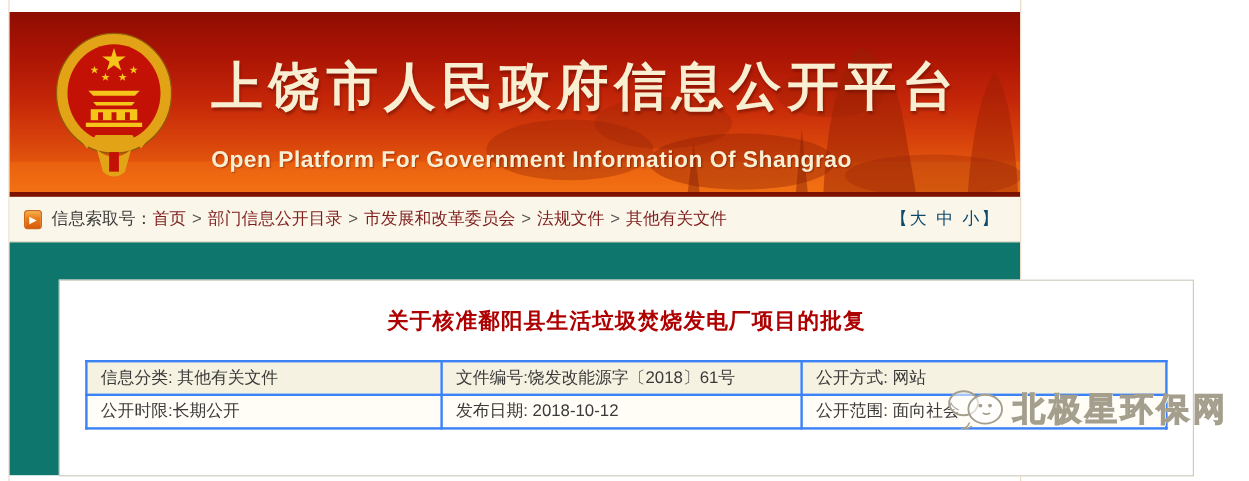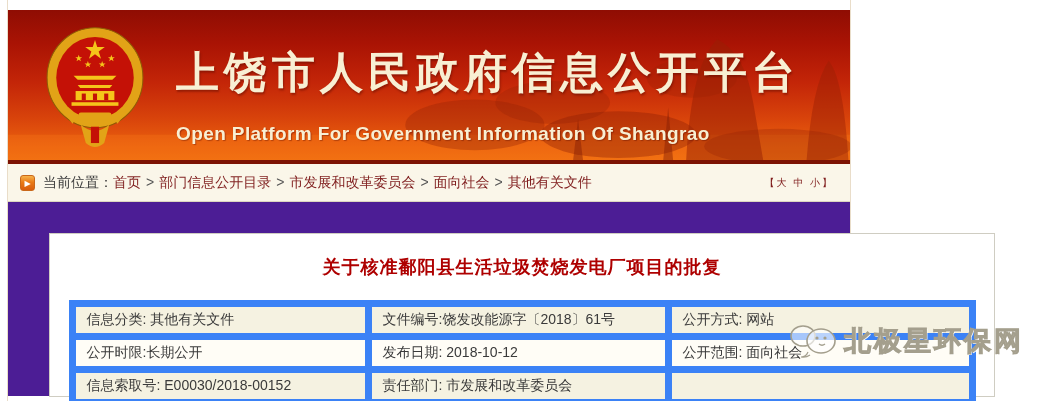--- a/index.html
+++ b/index.html
@@ -21,31 +21,31 @@
     margin-top:21px; text-shadow:1px 1px 1px rgba(90,10,0,.4); white-space:nowrap; }
 
   
   .crumbbar { display:flex; align-items:center; height:38px; background:#faf6e9;
     border-bottom:1px solid #dcd6c0; padding:0 16px 0 12px; font-size:14px; color:#3c3c3c; }
   .crumb-icon { width:15px; height:16px; border-radius:3px; margin-right:8px; flex:0 0 auto;
     background:linear-gradient(180deg,#f7b24a 0%,#e97a17 45%,#d95c0c 100%);
     border:1px solid #c9681a; color:#fff; font-size:8px; line-height:15px; text-align:center; }
   .crumb a { color:#7f1d1d; text-decoration:none; cursor:pointer; }
   .crumb .sep { margin:0 5px; color:#555; }
-  .fontsize-tool { margin-left:auto; color:#7f1d1d; font-size:10px; letter-spacing:2px; cursor:pointer; }
+  .fontsize-tool { margin-left:auto; color:#0c4a6e; font-size:14px; letter-spacing:2px; cursor:pointer; }
 
   
-  .main { position:relative; background:#4c1d95; height:194px; }
+  .main { position:relative; background:#0f766e; height:194px; }
   .doc-box { position:absolute; left:41px; top:31px; width:946px; height:164px;
     background:#fff; border:1px solid #cfcdc2; }
   .doc-title { margin-top:21px; text-align:center; font-size:18px; font-weight:bold; color:#ae0000;
     letter-spacing:1px; }
   .meta-table { width:900px; margin:21px auto 0; border-collapse:collapse; table-layout:fixed;
     font-size:14px; color:#3a3a3a; }
-  .meta-table td { border:7px solid #3b82f6; padding:4px 11px; height:28px; background:#fffdf6;
+  .meta-table td { border:2px solid #3b82f6; padding:4px 11px; height:28px; background:#fffdf6;
     overflow:hidden; white-space:nowrap; }
   .meta-table tr.shade td { background:#f5f2e1; }
   .meta-table col.c1 { width:296px; } .meta-table col.c2 { width:300px; } .meta-table col.c3 { width:304px; }
 
   
   .watermark { position:absolute; left:788px; top:320px; display:flex; align-items:center;
     z-index:6; pointer-events:none; }
   .watermark-text { font-size:27px; font-weight:bold; letter-spacing:3px; color:#ccc7b6;
     -webkit-text-stroke:1px #a49f8d; text-shadow:1px 1px 0 #ffffff; white-space:nowrap; }
 </style>
@@ -93,21 +93,21 @@
 
     <div class="banner-titles">
       <div class="banner-title-zh">上饶市人民政府信息公开平台</div>
       <div class="banner-title-en">Open Platform For Government Information Of Shangrao</div>
     </div>
   </div>
 
   <div class="crumbbar">
     <div class="crumb-icon">▶</div>
     <div class="crumb">
-      <span>当前位置：</span><a>首页</a><span class="sep">&gt;</span><a>部门信息公开目录</a><span class="sep">&gt;</span><a>市发展和改革委员会</a><span class="sep">&gt;</span><a>面向社会</a><span class="sep">&gt;</span><a>其他有关文件</a>
+      <span>信息索取号：</span><a>首页</a><span class="sep">&gt;</span><a>部门信息公开目录</a><span class="sep">&gt;</span><a>市发展和改革委员会</a><span class="sep">&gt;</span><a>法规文件</a><span class="sep">&gt;</span><a>其他有关文件</a>
     </div>
     <span class="fontsize-tool">【大 中 小】</span>
   </div>
 
   <div class="main">
     <div class="doc-box">
       <div class="doc-title">关于核准鄱阳县生活垃圾焚烧发电厂项目的批复</div>
       <table class="meta-table">
         <colgroup>
             <col class="c1">
@@ -118,25 +118,20 @@
             <tr class="shade">
           <td>信息分类: 其他有关文件</td>
           <td>文件编号:饶发改能源字〔2018〕61号</td>
           <td>公开方式: 网站</td>
         </tr>
         <tr>
           <td>公开时限:长期公开</td>
           <td>发布日期: 2018-10-12</td>
           <td>公开范围: 面向社会</td>
         </tr>
-        <tr class="shade">
-          <td>信息索取号: E00030/2018-00152</td>
-          <td>责任部门: 市发展和改革委员会</td>
-          <td></td>
-        </tr>
       </tbody>
         </table>
     </div>
   </div>
 </div>
 
 <div class="watermark">
   <svg width="56" height="42" viewBox="0 0 56 42">
     <ellipse cx="15" cy="16" rx="12" ry="10" fill="rgba(255,255,255,0.55)" stroke="#a49f8d" stroke-width="1.6"></ellipse>
     <ellipse cx="33" cy="21" rx="14" ry="12" fill="rgba(255,255,255,0.65)" stroke="#a49f8d" stroke-width="1.6"></ellipse>

